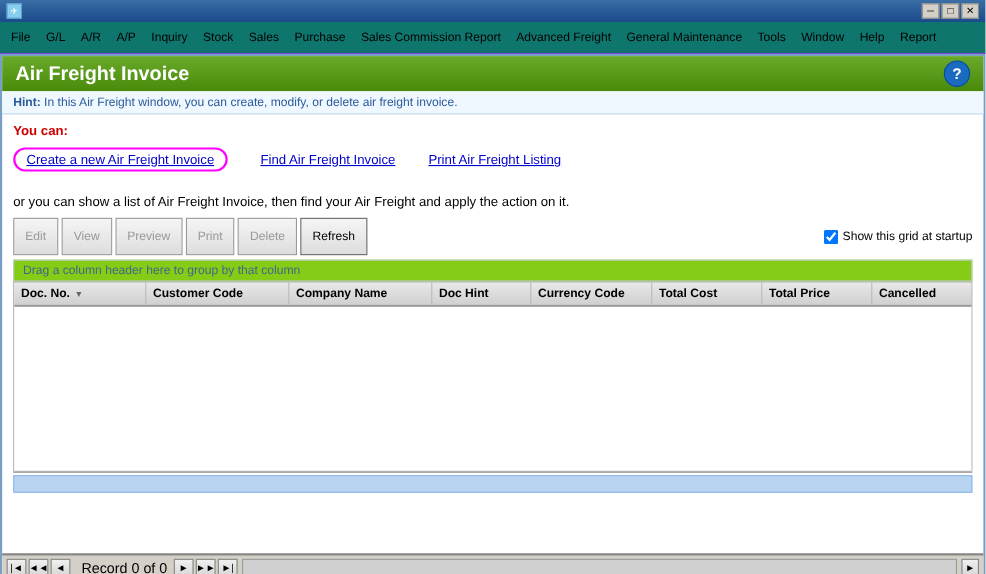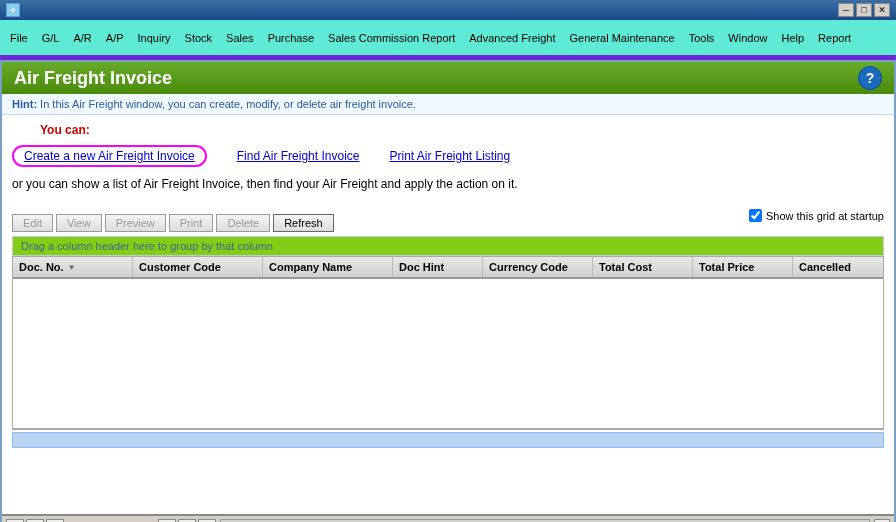--- a/index.html
+++ b/index.html
@@ -20,26 +20,26 @@
     #title-bar-icon { width: 14px; height: 14px; background: #87ceeb; border: 1px solid #5a9fd4; font-size: 8px; display: flex; align-items: center; justify-content: center; }
     #title-bar-controls { display: flex; gap: 2px; }
     .title-btn {
       width: 16px; height: 14px; background: #d4d0c8; border: 1px solid #888;
       font-size: 9px; display: flex; align-items: center; justify-content: center;
       cursor: pointer; color: #000;
     }
 
     
     #menu-bar {
-      background: #5eead4;
-      border-bottom: 5px solid #6d28d9;
+      background: #0f766e;
+      border-bottom: 1px solid #6d28d9;
       padding: 2px 4px;
       display: flex;
       gap: 2px;
-      height: 40px;
+      height: 29px;
       align-items: center;
     }
     .menu-item {
       padding: 2px 6px;
       cursor: pointer;
       font-size: 11px;
       color: #000;
     }
 
     
@@ -87,28 +87,27 @@
     
     #content-area {
       padding: 8px 10px;
     }
 
     #you-can-label {
       color: #cc0000;
       font-weight: bold;
       font-size: 12px;
       margin-bottom: 4px;
-      margin-left: 28px;
     }
 
     #action-links {
       display: flex;
       align-items: center;
       gap: 30px;
-      margin-bottom: 6px;
+      margin-bottom: 16px;
       padding: 4px 0;
     }
 
     .action-link {
       color: #0000cc;
       text-decoration: underline;
       cursor: pointer;
       font-size: 12px;
     }
 
@@ -131,22 +130,21 @@
       gap: 3px;
       margin-bottom: 4px;
     }
 
     .toolbar-btn {
       padding: 2px 10px;
       background: linear-gradient(to bottom, #f5f5f5, #ddd);
       border: 1px solid #999;
       cursor: pointer;
       font-size: 11px;
-      height: 18px;
-      margin-top: 15px;
+      height: 34px;
     }
     .toolbar-btn.disabled { color: #999; cursor: default; }
 
     #refresh-btn {
       background: linear-gradient(to bottom, #f5f5f5, #ddd);
       border: 1px solid #666;
     }
 
     #show-grid-container {
       margin-left: auto;

